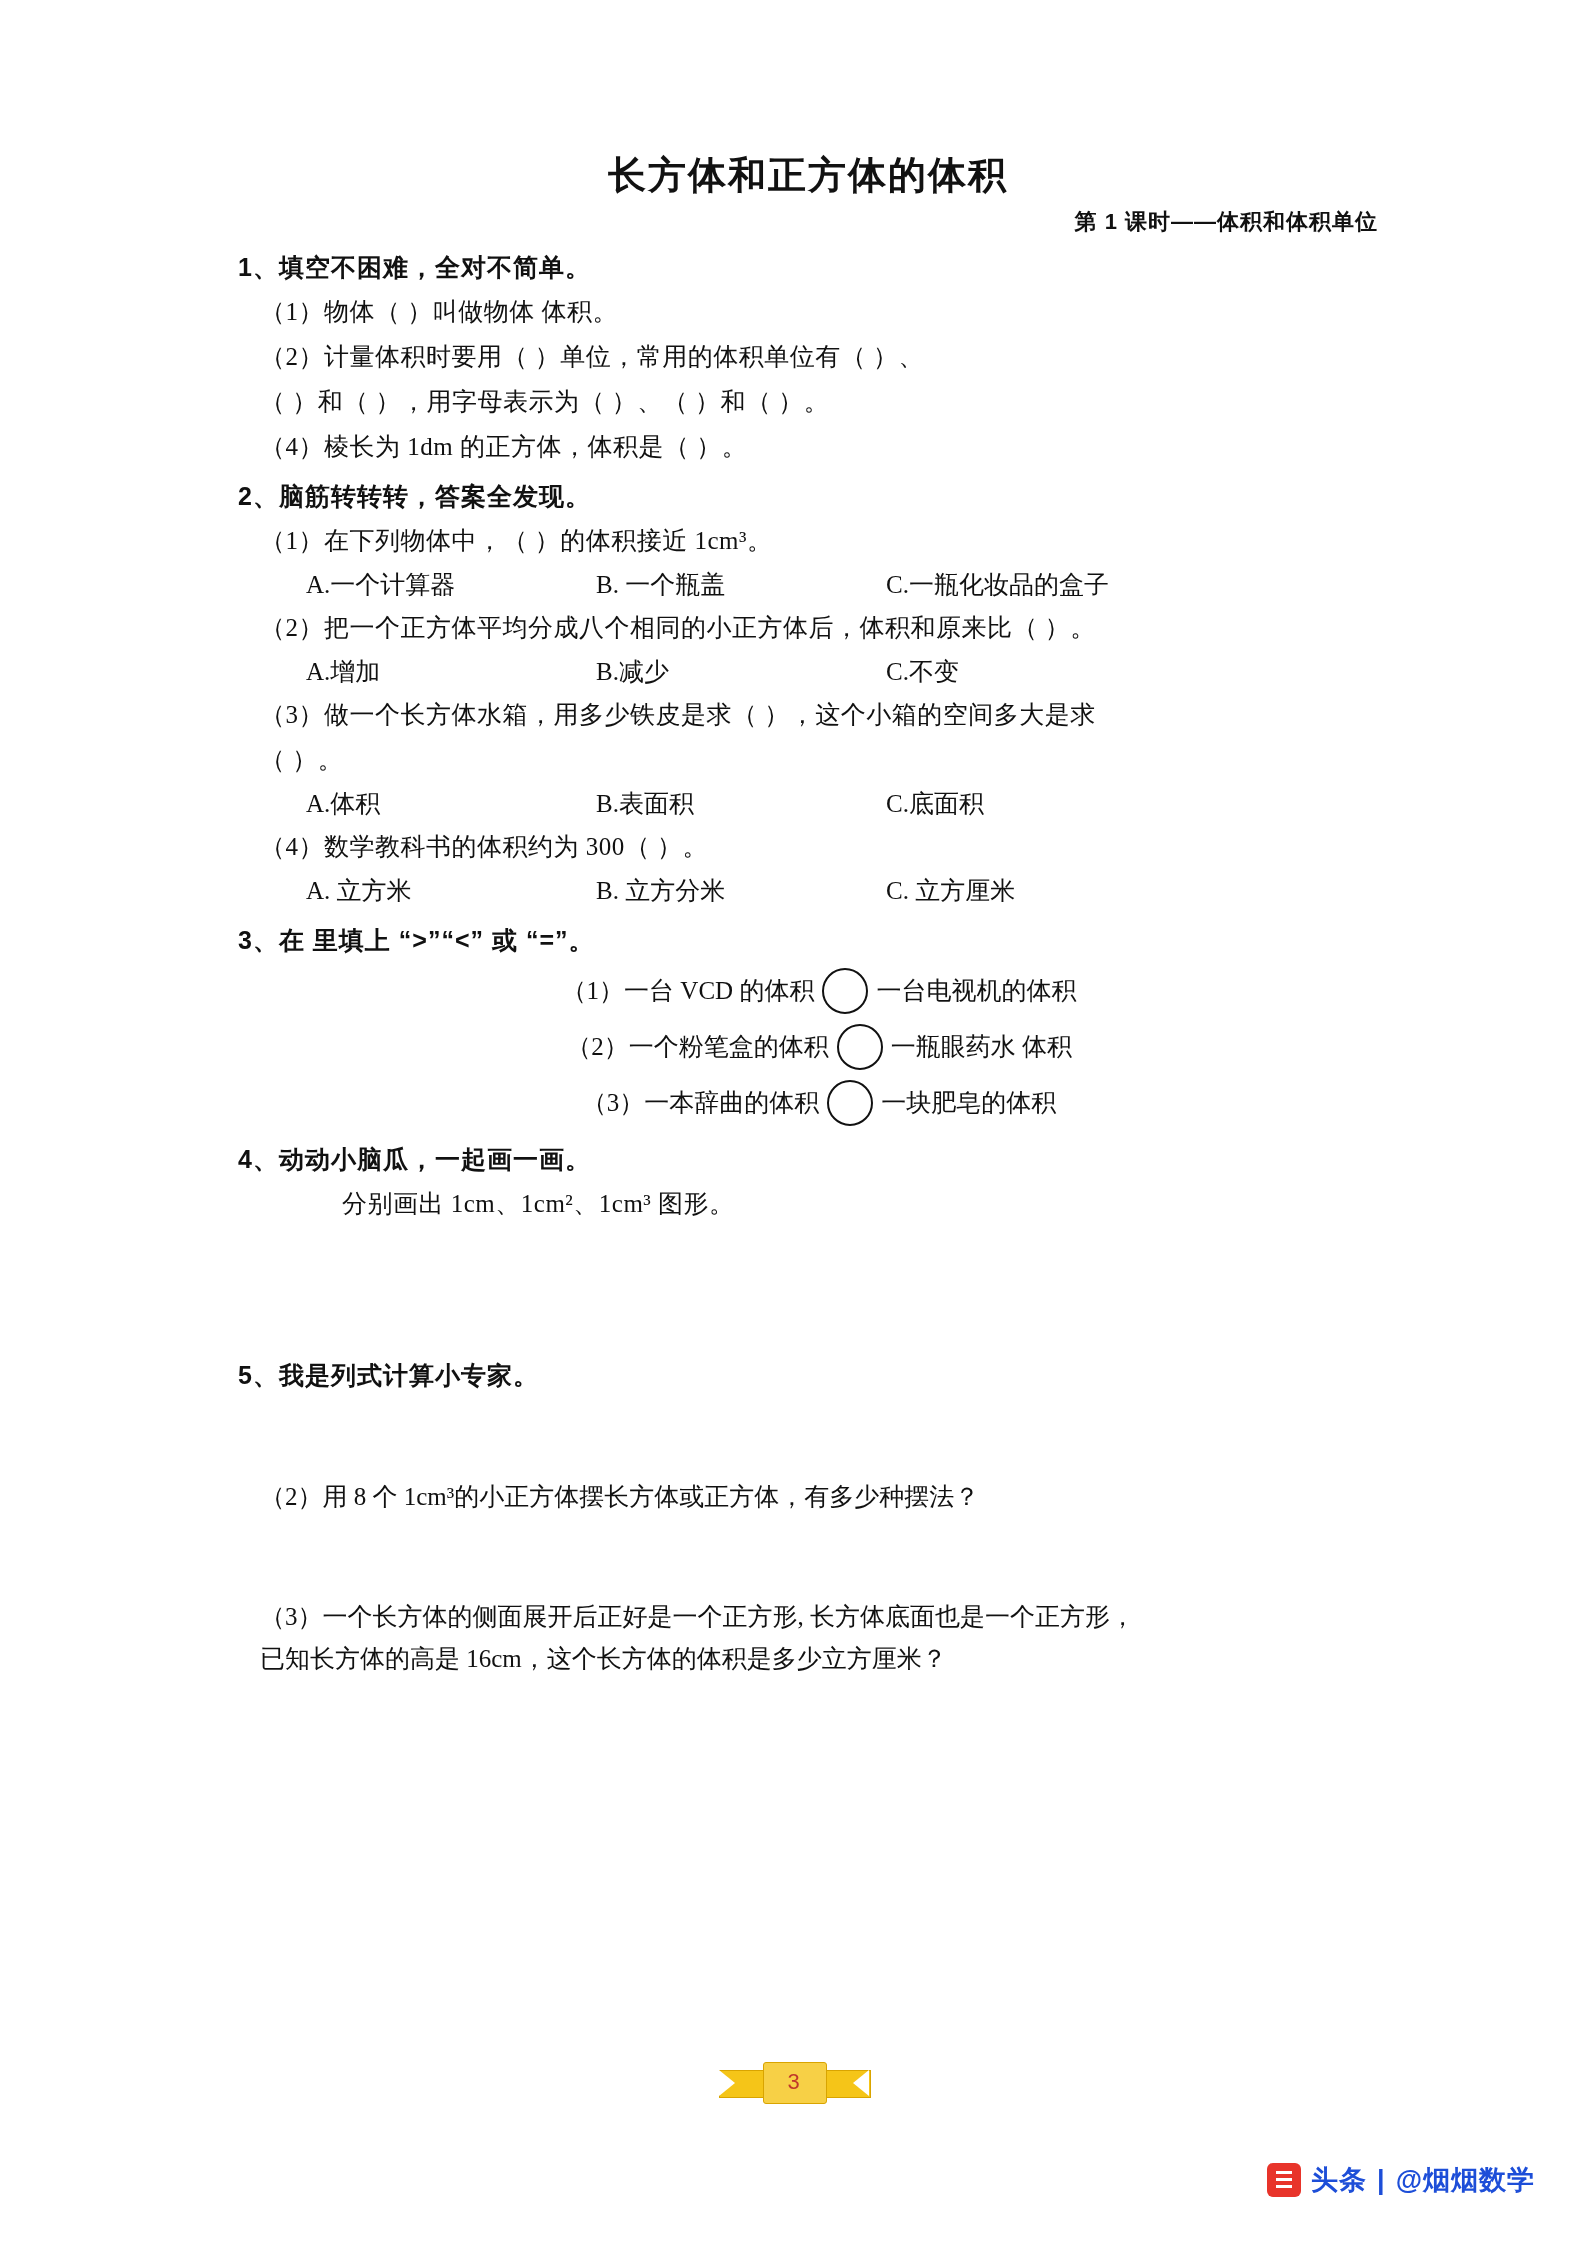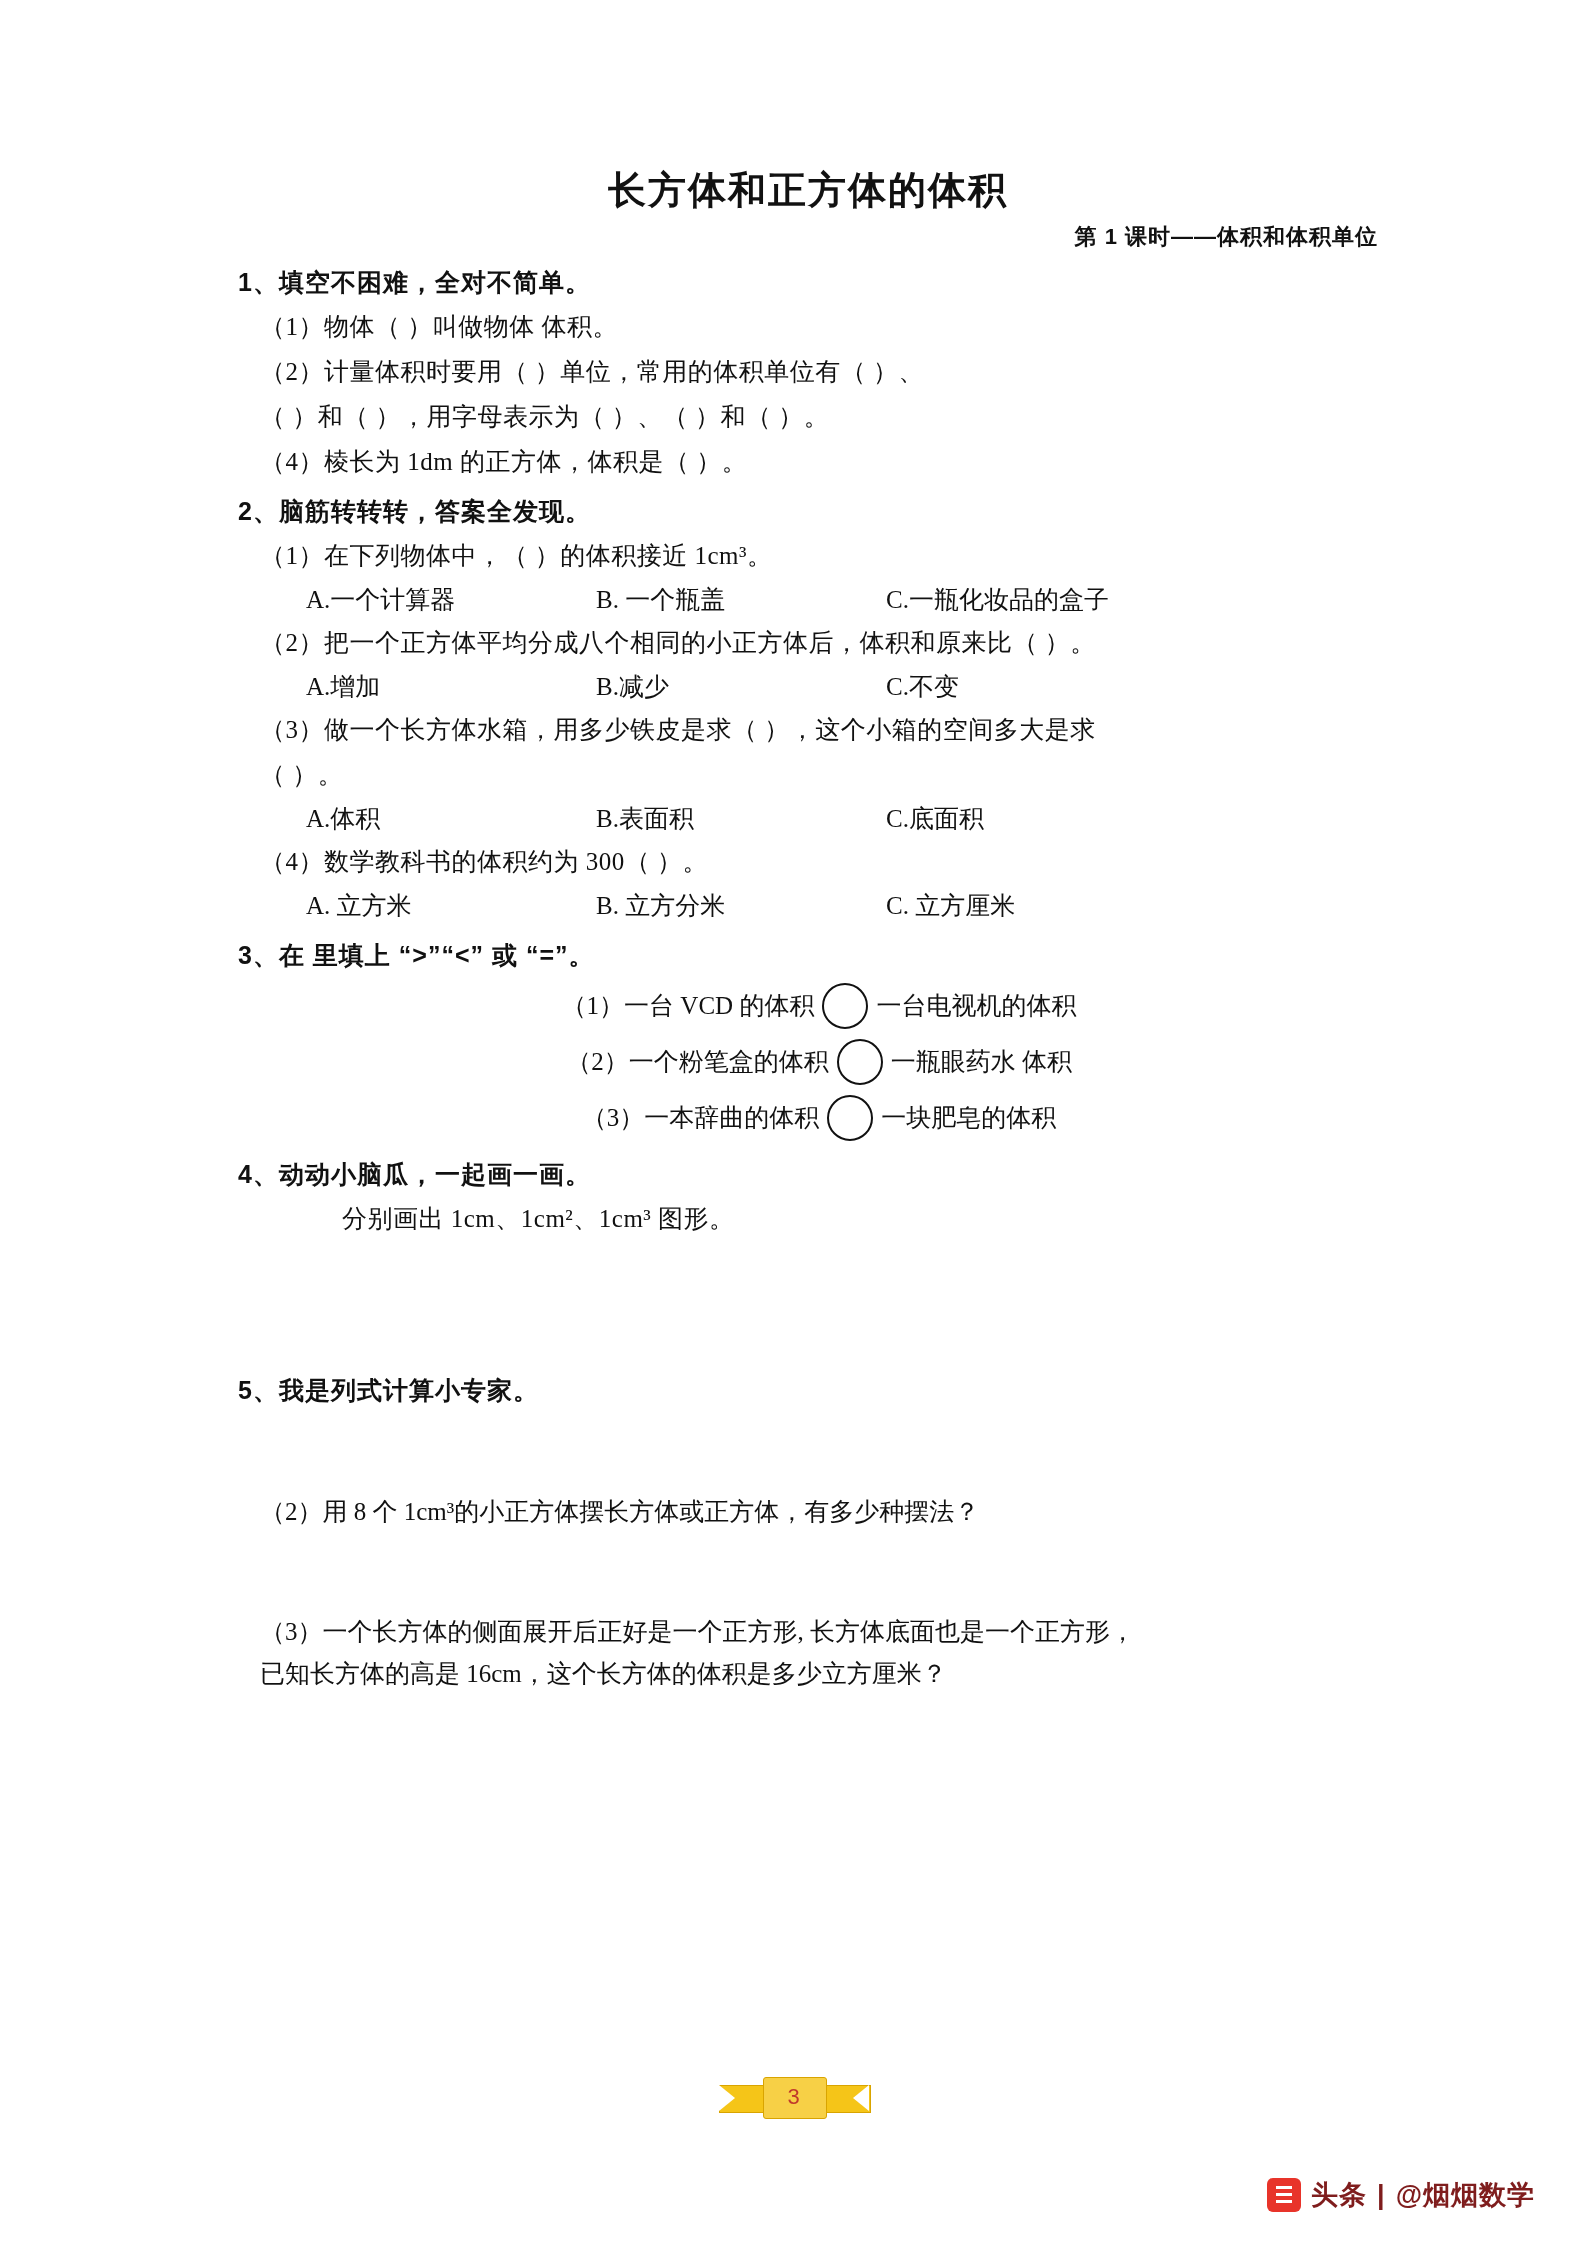--- a/index.html
+++ b/index.html
@@ -13,21 +13,20 @@
     position: relative;
     font-family: "Liberation Serif", "DejaVu Serif", serif;
     color: #111111;
     overflow: hidden;
   }
   .page {
     position: absolute;
     left: 0; top: 0;
     width: 1587px;
     height: 1875px;
-    margin-top: 15px;
   }
   .content {
     position: absolute;
     left: 238px;
     top: 150px;
     width: 1140px;
   }
   .title {
     text-align: center;
     font-size: 38px;
@@ -161,21 +160,21 @@
     content: "";
     position: absolute;
     left: 9px; top: 8px;
     width: 16px; height: 3px;
     background: #fff;
     box-shadow: 0 7px 0 #fff, 0 14px 0 #fff;
   }
   .wm-text {
     font-size: 27px;
     font-weight: bold;
-    color: #7f1d1d;
+    color: #1d4ed8;
     letter-spacing: 1px;
   }
 </style>
 </head>
 <body>
 
 <div class="page">
   <div class="content">
 
     <div class="title">长方体和正方体的体积</div>

